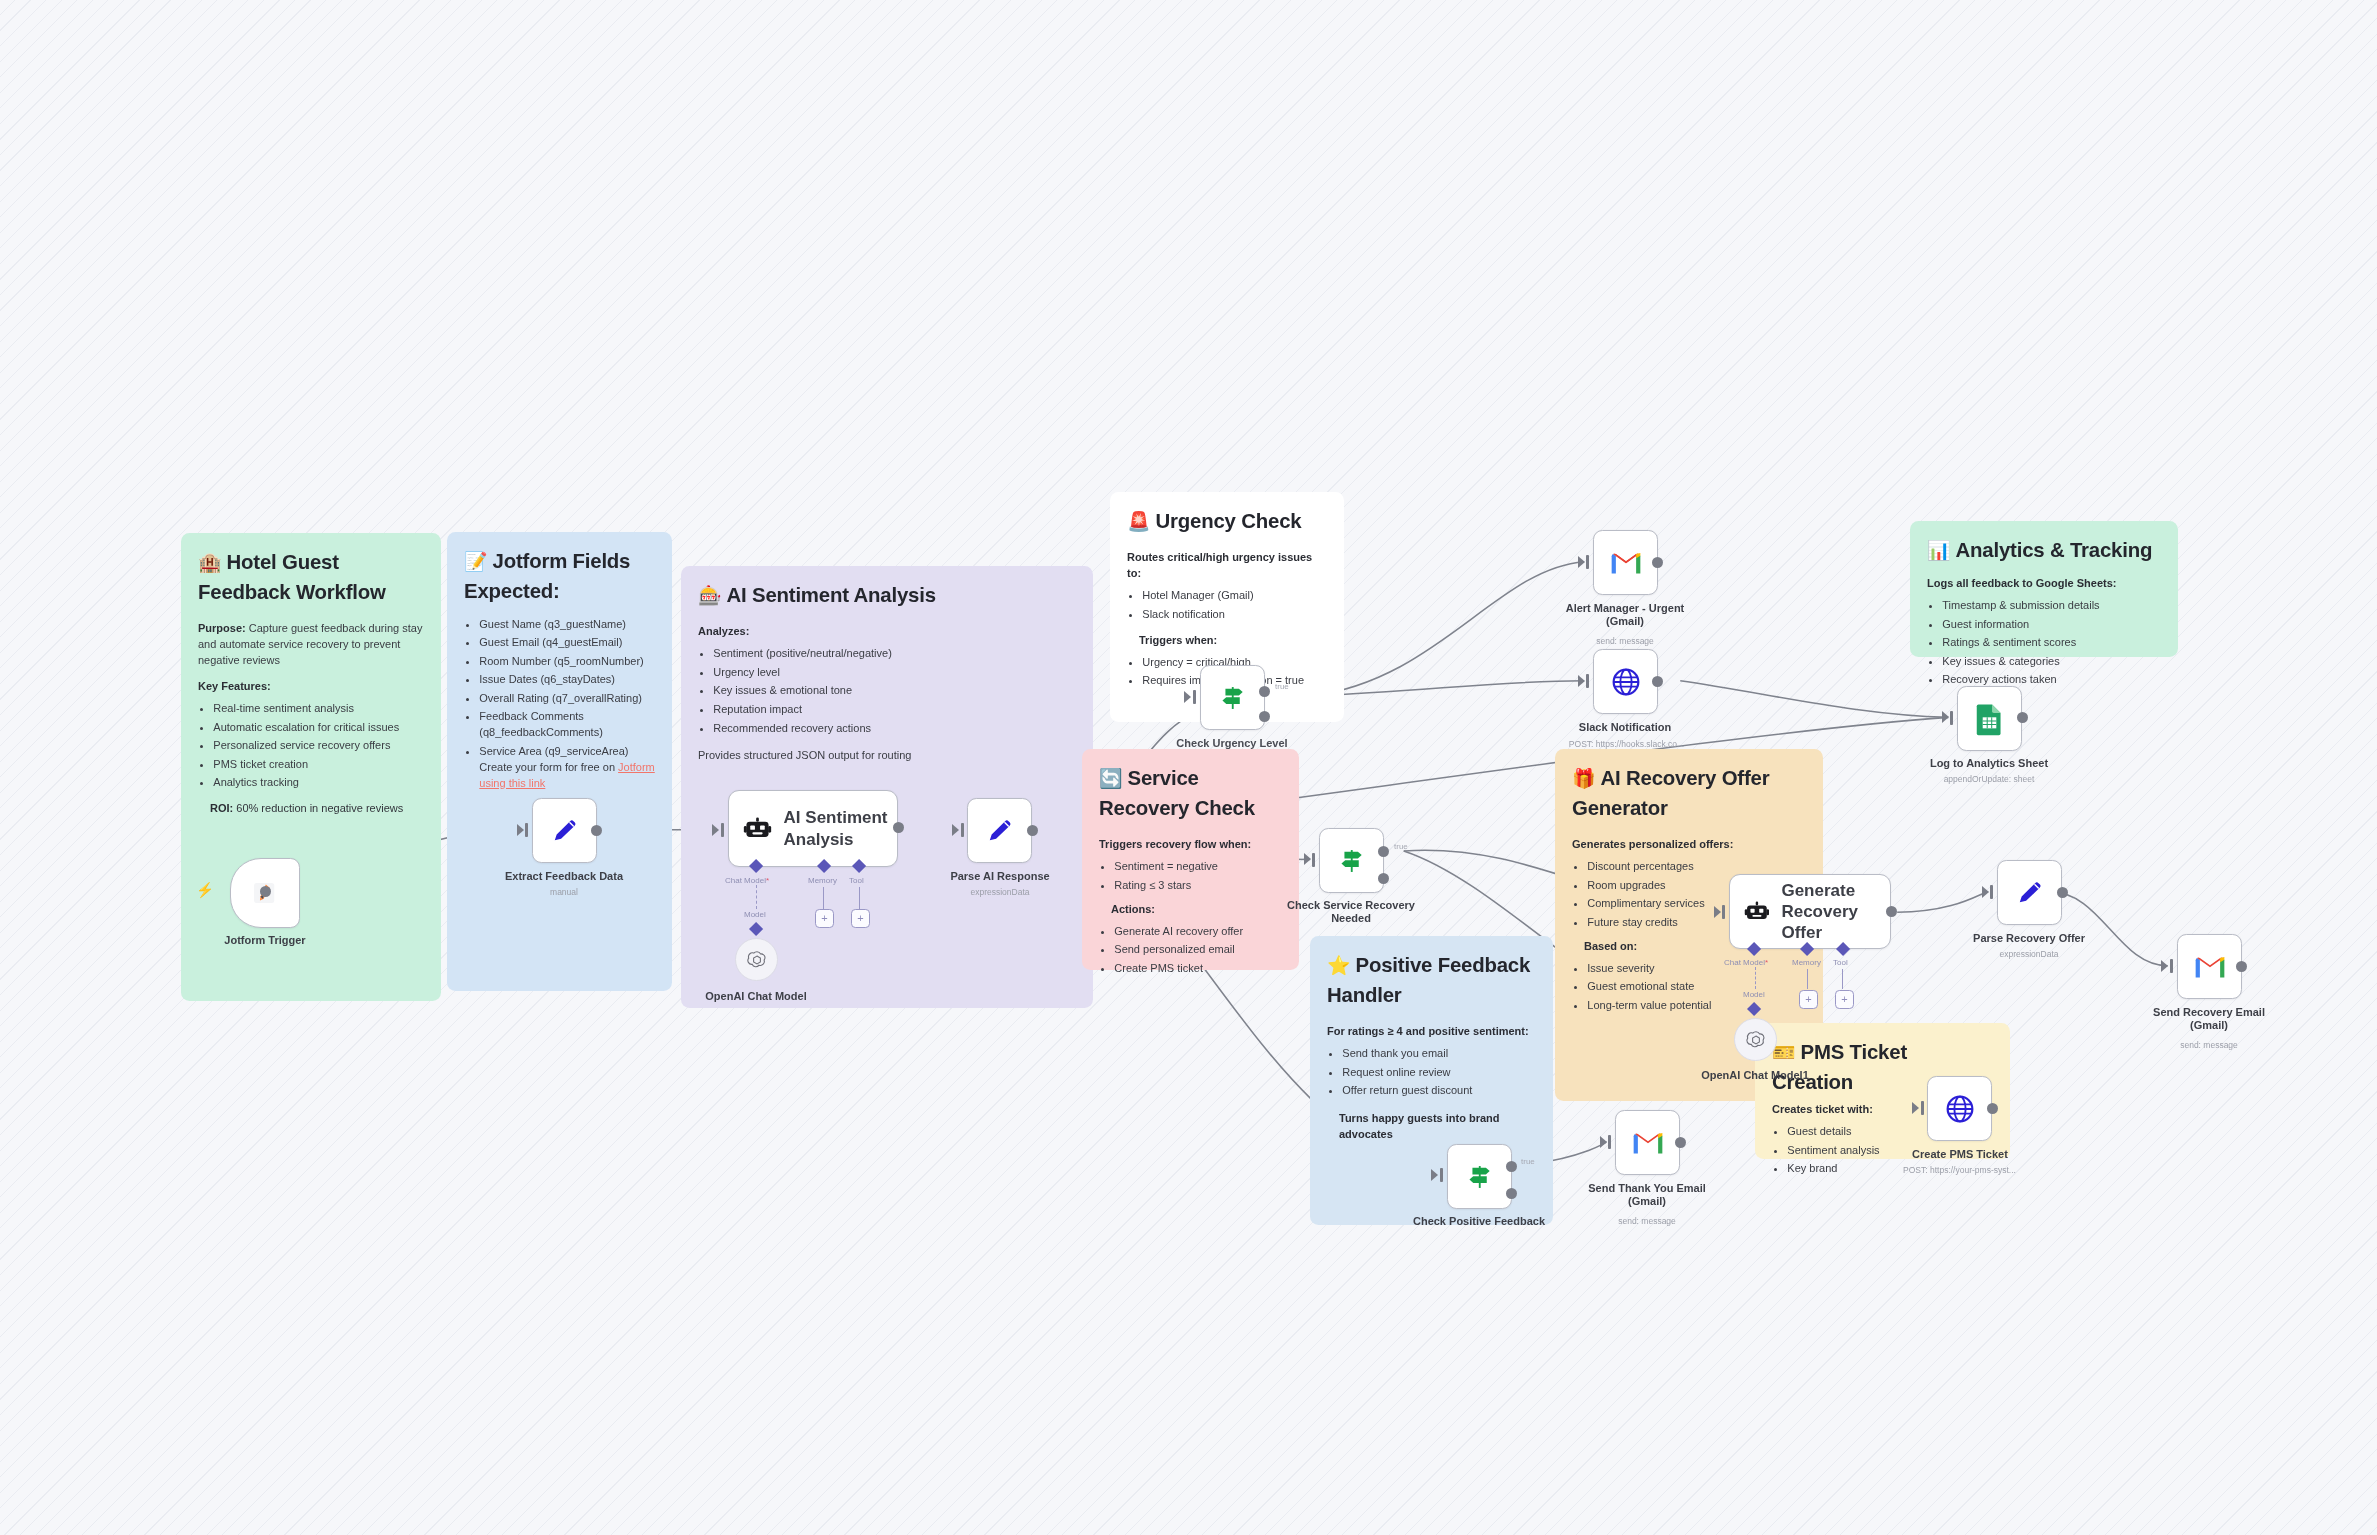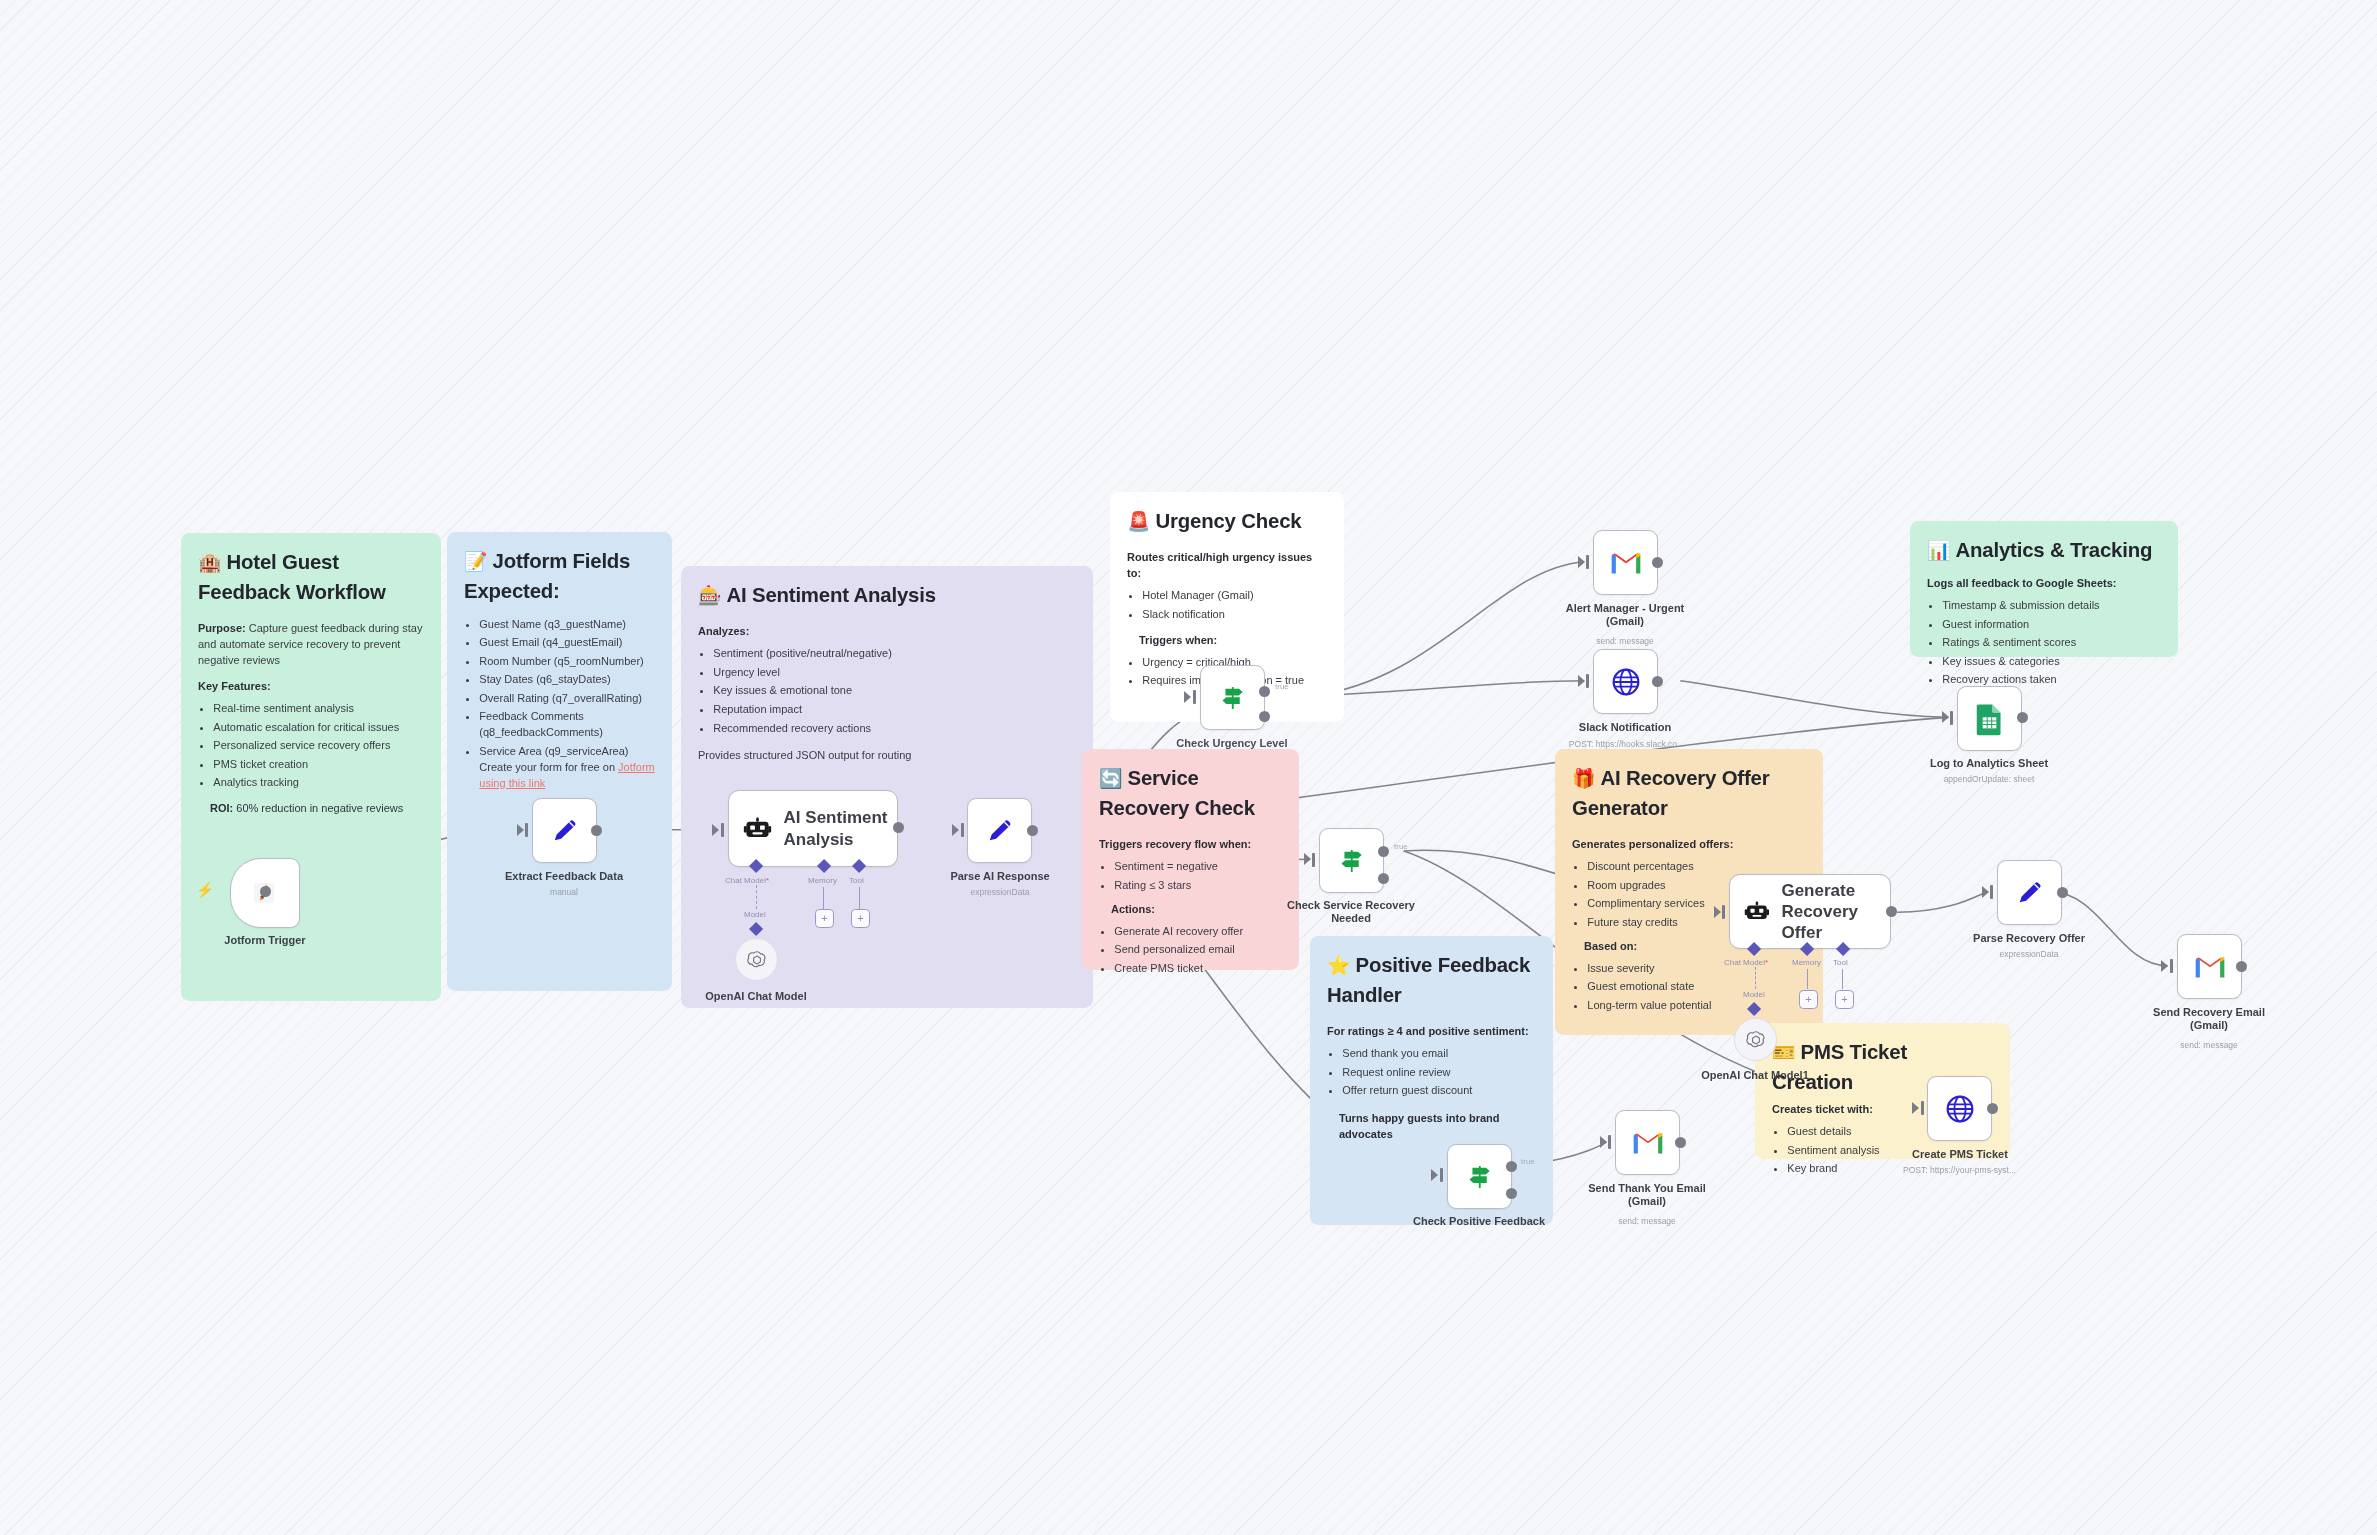--- a/index.html
+++ b/index.html
@@ -155,21 +155,21 @@
     </ul>
     <p class="roi"><b>ROI:</b> <span>60% reduction in negative reviews</span></p>
   </div>
 
   <div class="note note-blue" style="left:447px;top:532px;width:225px;height:459px;">
     <span class="n-title"><span class="emj">📝</span><span>Jotform Fields Expected:</span></span>
     <ul style="margin-top:-3.4px;">
       <li>Guest Name (q3_guestName)</li>
       <li>Guest Email (q4_guestEmail)</li>
       <li>Room Number (q5_roomNumber)</li>
-      <li>Stay Dates (q6_stayDates)</li>
+      <li>Issue Dates (q6_stayDates)</li>
       <li>Overall Rating (q7_overallRating)</li>
       <li>Feedback Comments (q8_feedbackComments)</li>
       <li>
         <span>Service Area (q9_serviceArea)</span><br>
         <span>Create your form for free on </span><a class="jf-link" href="#">Jotform using this link</a>
       </li>
     </ul>
   </div>
 
   <div class="note note-purple" style="left:681px;top:566px;width:412px;height:442px;">
@@ -218,21 +218,21 @@
     <span class="n-title"><span class="emj">⭐</span><span>Positive Feedback Handler</span></span>
     <p class="lead">For ratings ≥ 4 and positive sentiment:</p>
     <ul>
       <li>Send thank you email</li>
       <li>Request online review</li>
       <li>Offer return guest discount</li>
     </ul>
     <p class="lead indent" style="margin-top:12px;">Turns happy guests into brand advocates</p>
   </div>
 
-  <div class="note note-orange" style="left:1555px;top:749px;width:268px;height:286px;">
+  <div class="note note-orange" style="left:1555px;top:749px;width:268px;height:352px;">
     <span class="n-title"><span class="emj">🎁</span><span>AI Recovery Offer Generator</span></span>
     <p class="lead">Generates personalized offers:</p>
     <ul>
       <li>Discount percentages</li>
       <li>Room upgrades</li>
       <li>Complimentary services</li>
       <li>Future stay credits</li>
     </ul>
     <p class="lead indent" style="margin-top:8.5px;">Based on:</p>
     <ul>

